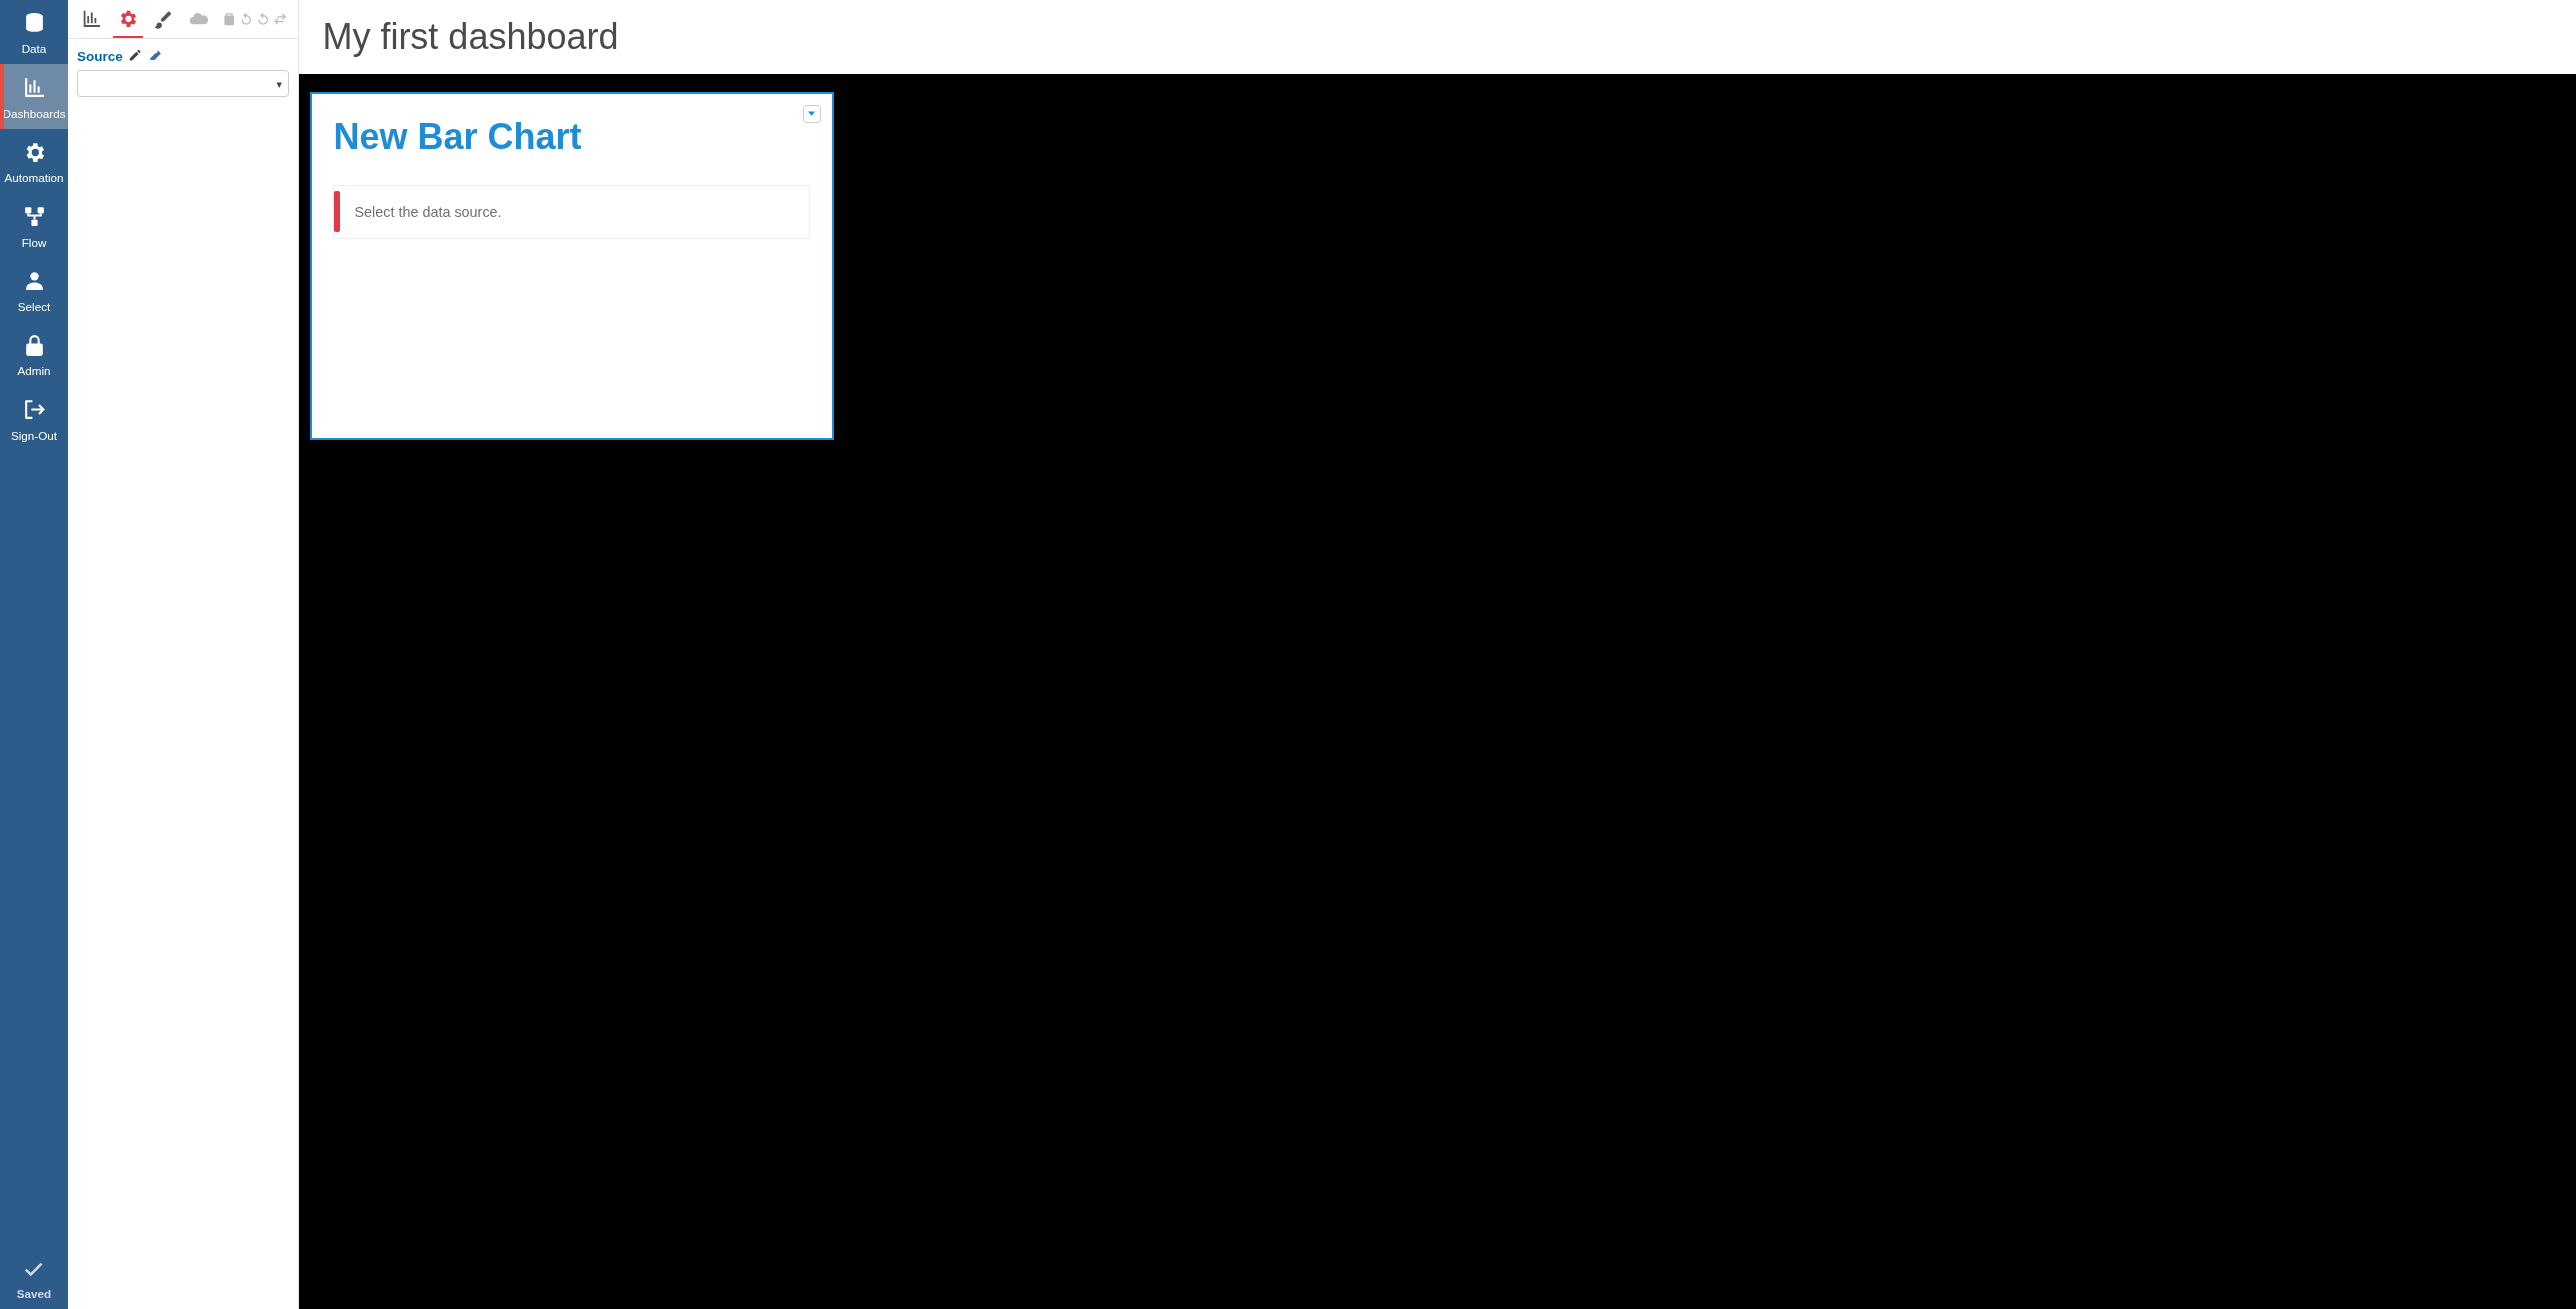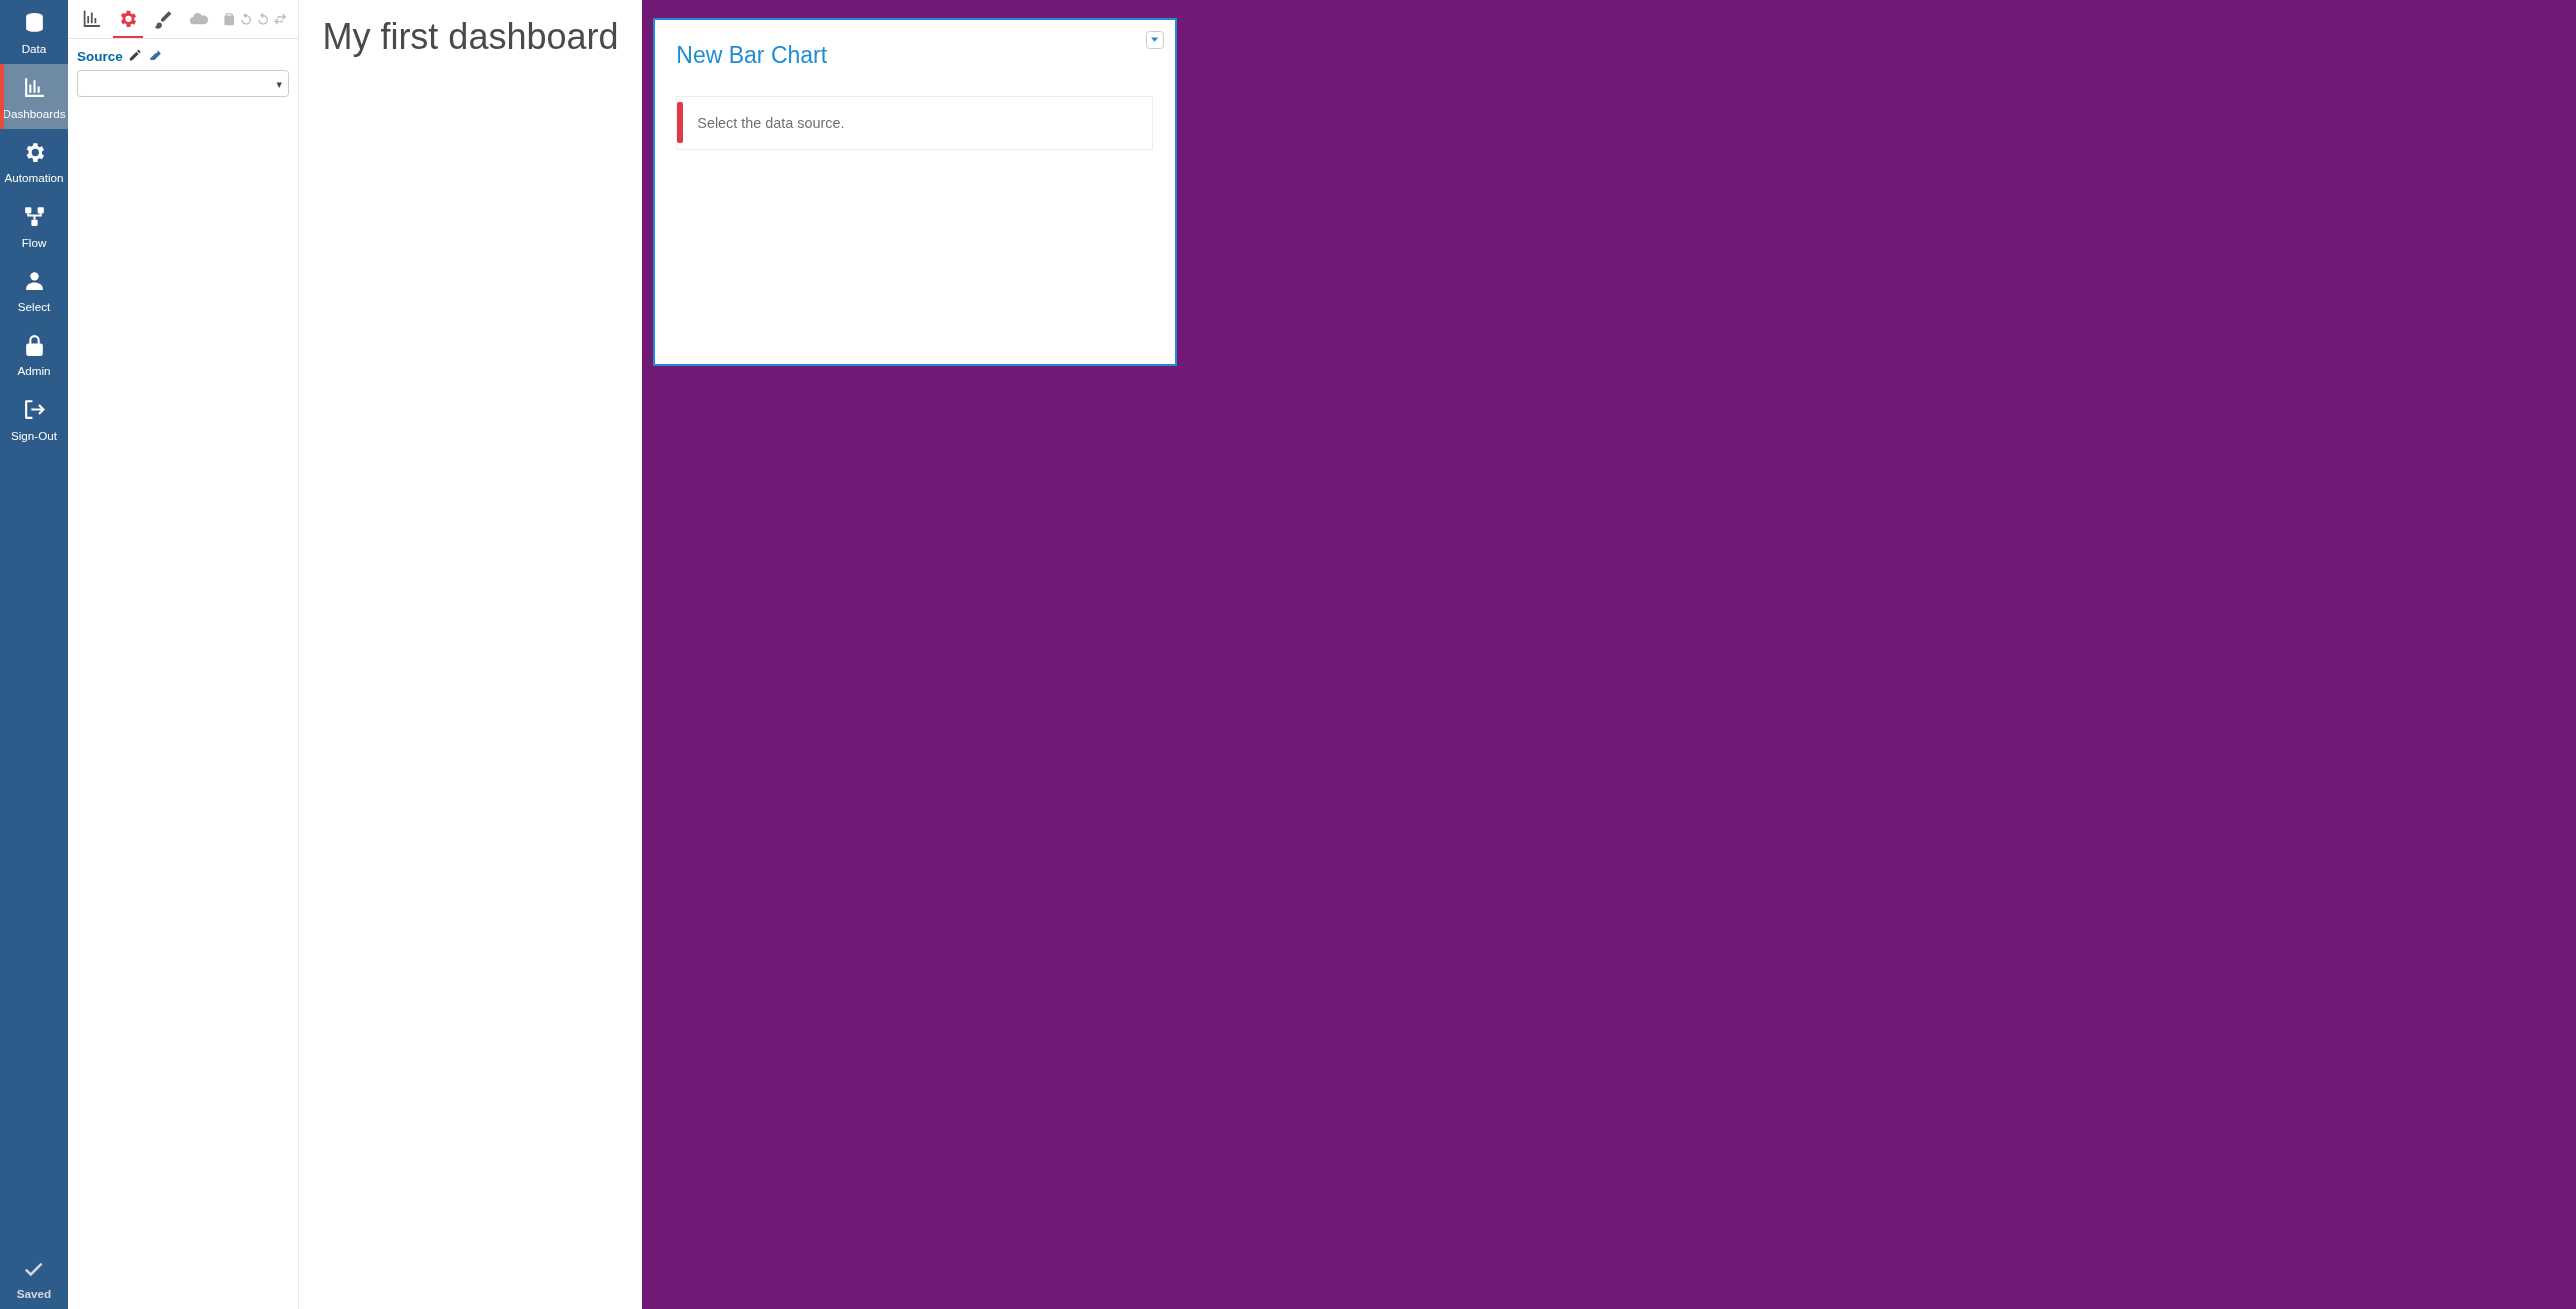--- a/index.html
+++ b/index.html
@@ -104,21 +104,22 @@
     position: absolute;
     right: 7.2px; top: 50%; transform: translateY(-50%);
     font-size: 10.8px; color:#444; pointer-events:none;
     line-height: 1;
   }
 
   
   .main {
     flex: 1;
     display: flex;
-    background: #701a75;
+    flex-direction: column;
+    background: #000000;
     min-width: 0;
   }
   .main-header {
     background: #fff;
     padding: 16px 23.4px;
   }
   .main-header h1 {
     font-weight: 300;
     font-size: 36px;
     color: #4a4a4a;
@@ -166,22 +167,22 @@
   .widget {
     width: 524px;
     height: 348px;
     background:#fff;
     border: 2.7px solid #1f8dd6;
     position: relative;
     padding: 21.6px 21.6px;
   }
   .widget-title {
     color:#1f8dd6;
-    font-size: 23px;
-    font-weight: 400;
+    font-size: 36px;
+    font-weight: 700;
   }
   .widget-menu {
     position:absolute;
     top:10.8px; right:10.8px;
     width:18px; height:18px;
     border:0.9px solid #ccc; border-radius:3.6px;
     display:flex; align-items:center; justify-content:center;
     cursor:pointer;
   }
   .widget-menu svg { width:7.2px; height:7.2px; fill:#1f8dd6; }

